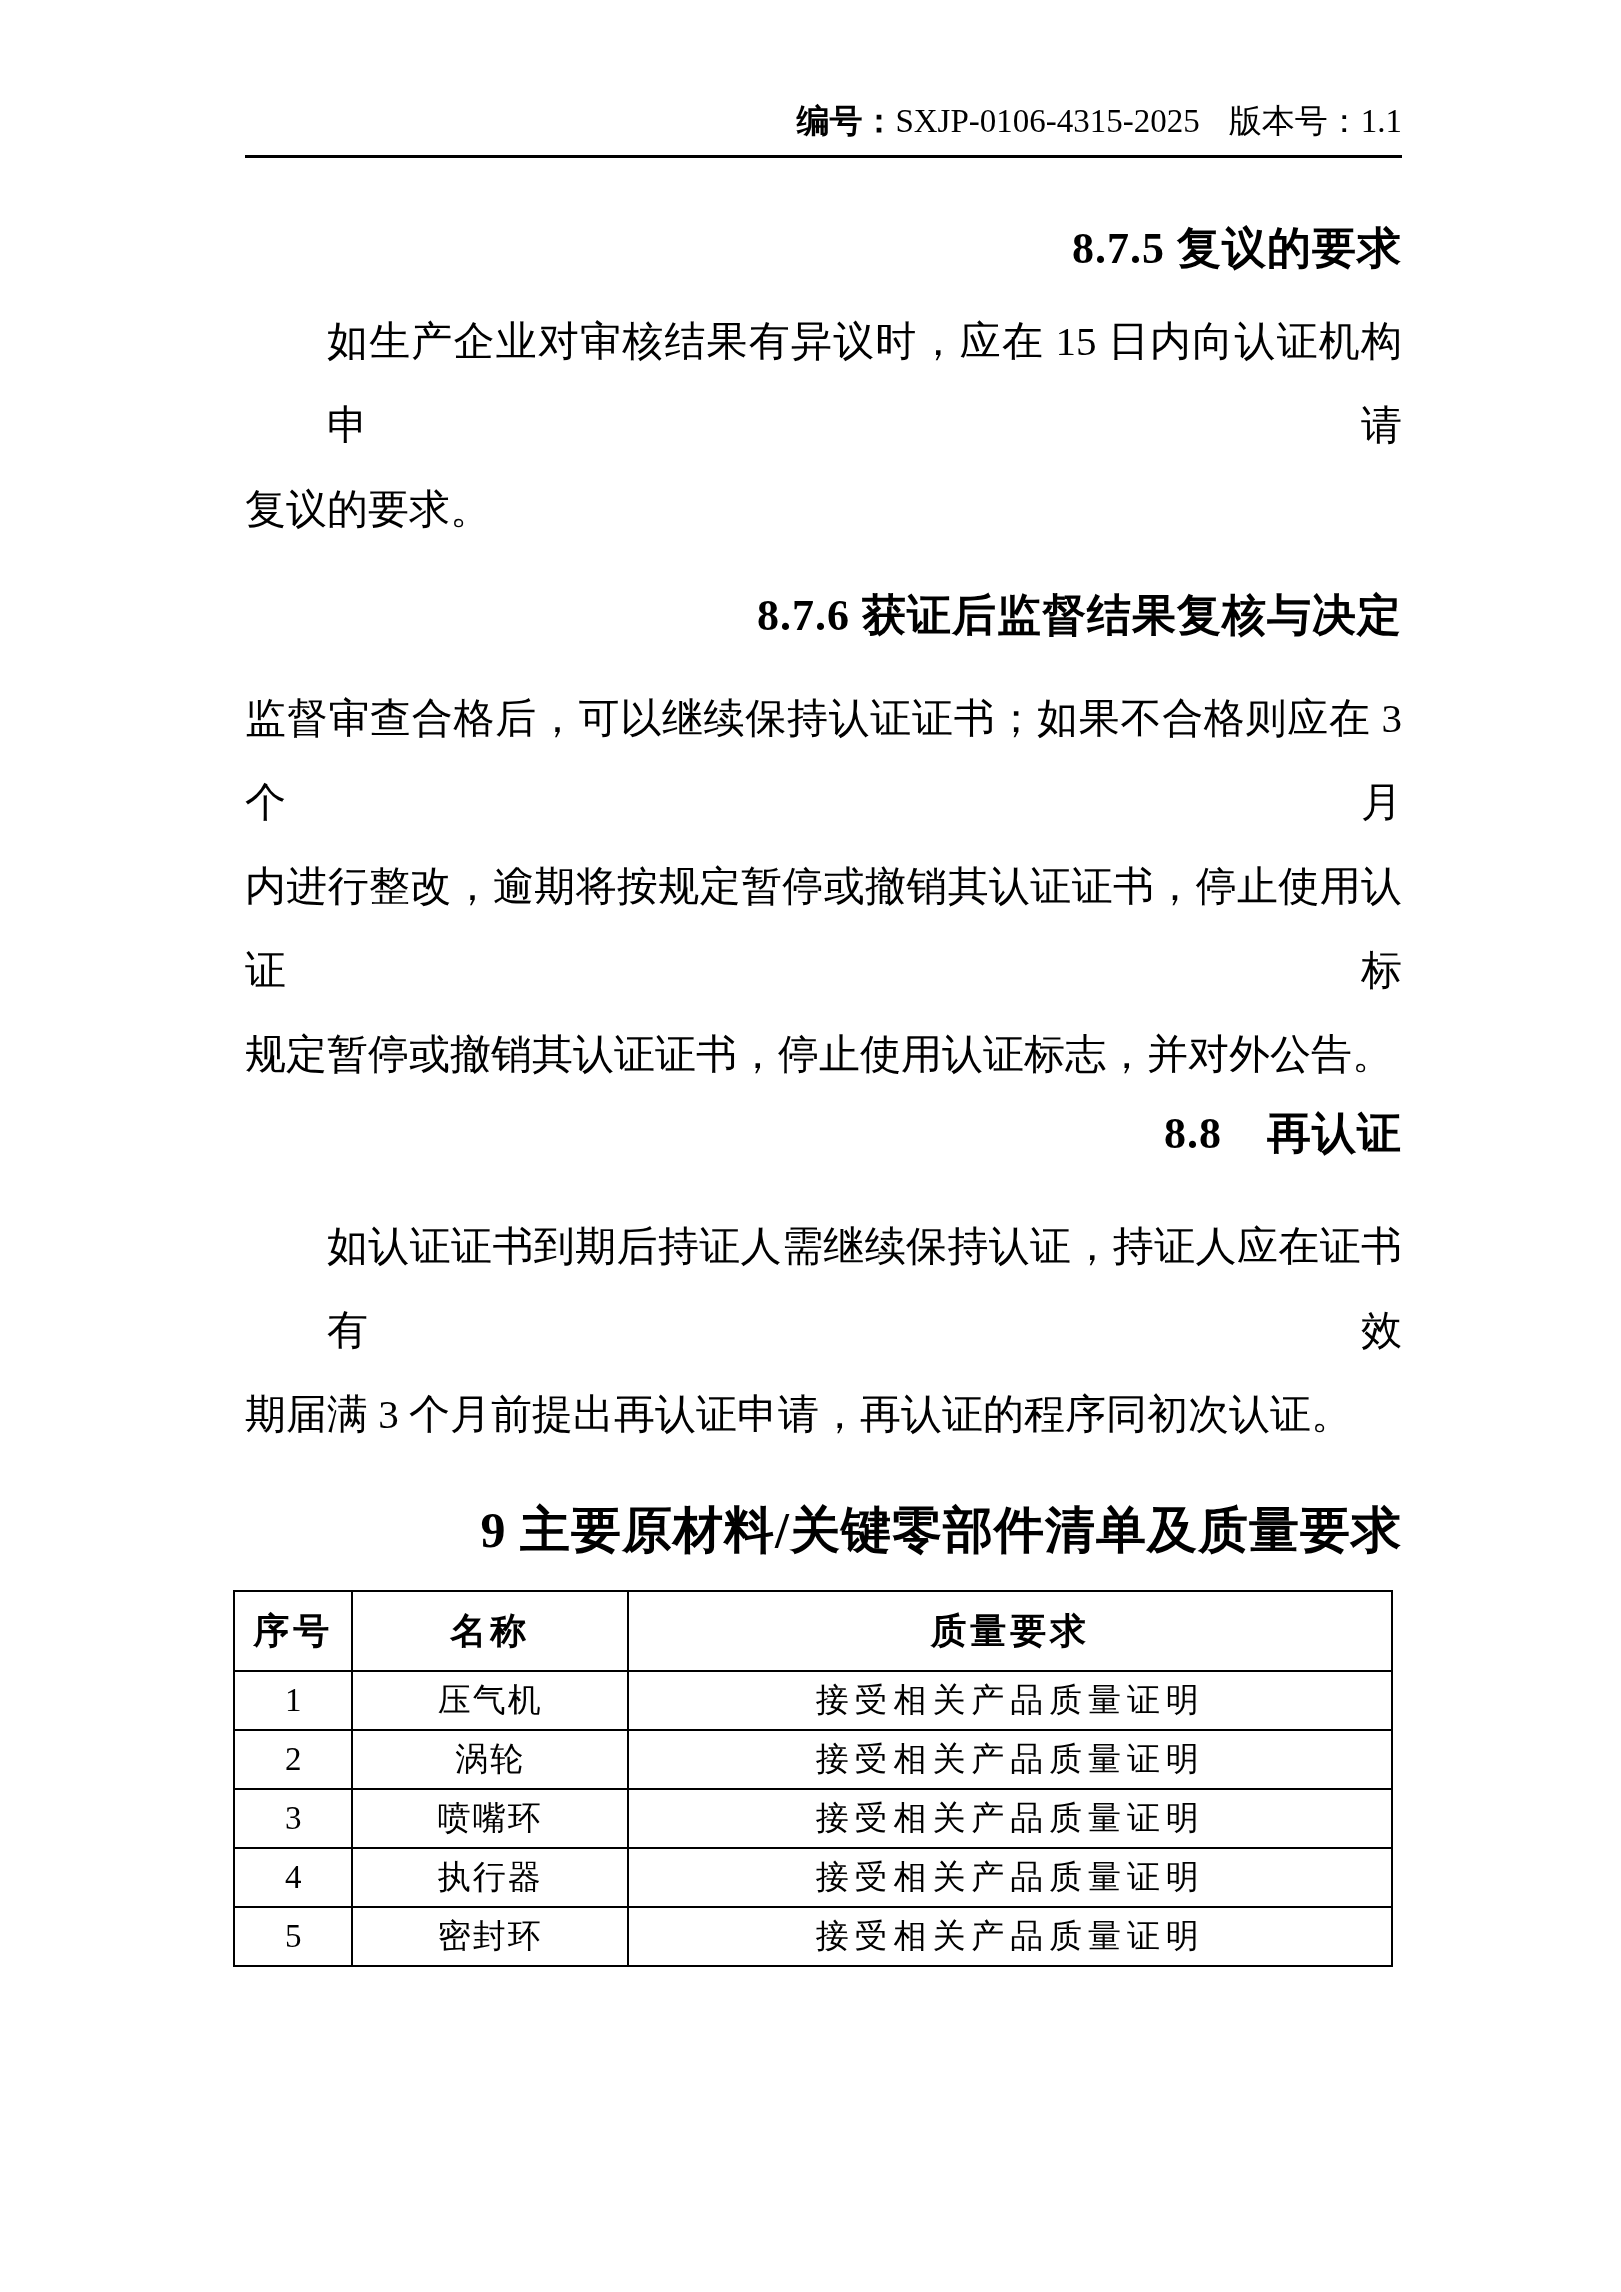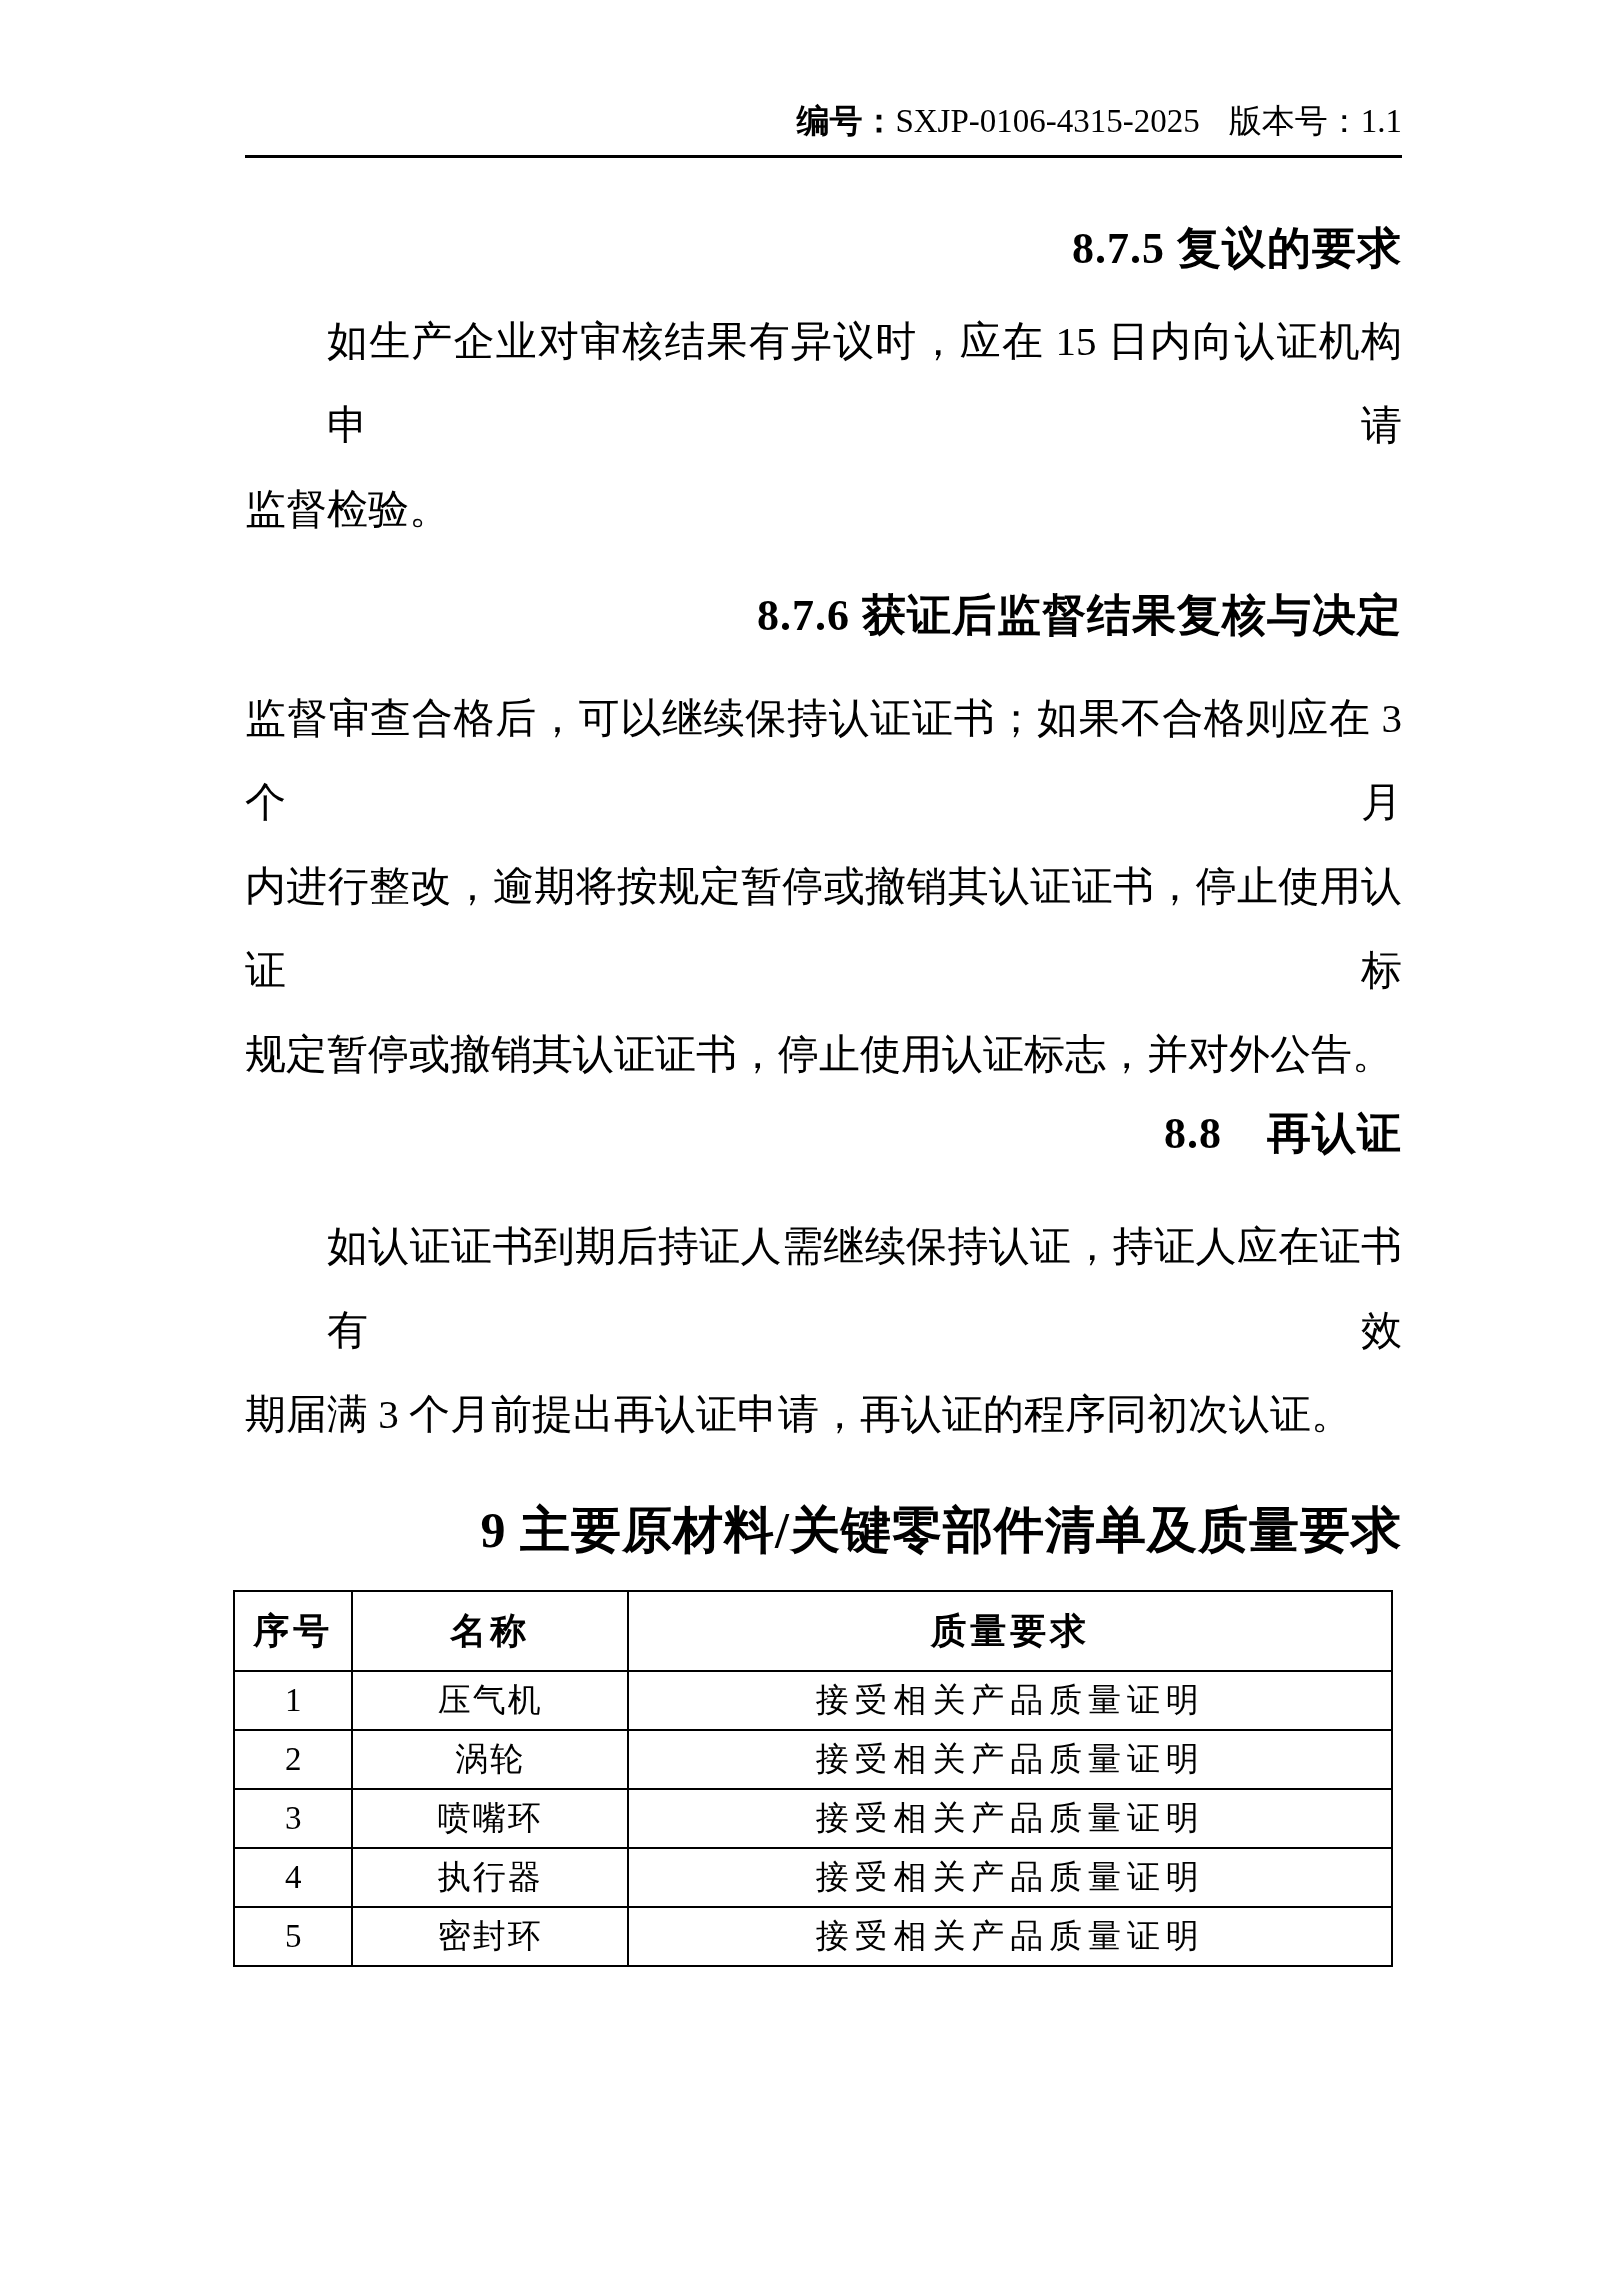--- a/index.html
+++ b/index.html
@@ -55,21 +55,21 @@
 <div class="page">
   <div class="content">
 
     <div class="doc-header">
       <span class="doc-label">编号：</span><span>SXJP-0106-4315-2025</span><span class="ver-group">版本号：</span><span>1.1</span>
     </div>
 
     <div class="sec-heading h875">8.7.5 复议的要求</div>
     <div class="para p1">
       <div class="para-line justify indent">如生产企业对审核结果有异议时，应在 15 日内向认证机构申请</div>
-      <div class="para-line">监督检验。</div>
+      <div class="para-line">复议的要求。</div>
     </div>
 
     <div class="sec-heading h876">8.7.6 获证后监督结果复核与决定</div>
     <div class="para p2">
       <div class="para-line justify">监督审查合格后，可以继续保持认证证书；如果不合格则应在 3 个月</div>
       <div class="para-line justify">内进行整改，逾期将按规定暂停或撤销其认证证书，停止使用认证标</div>
       <div class="para-line">规定暂停或撤销其认证证书，停止使用认证标志，并对外公告。</div>
     </div>
 
     <div class="sec-heading h88">8.8　再认证</div>

